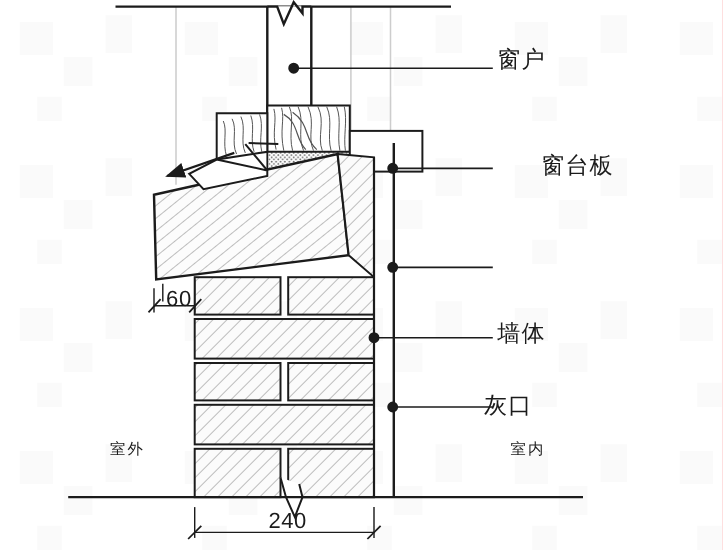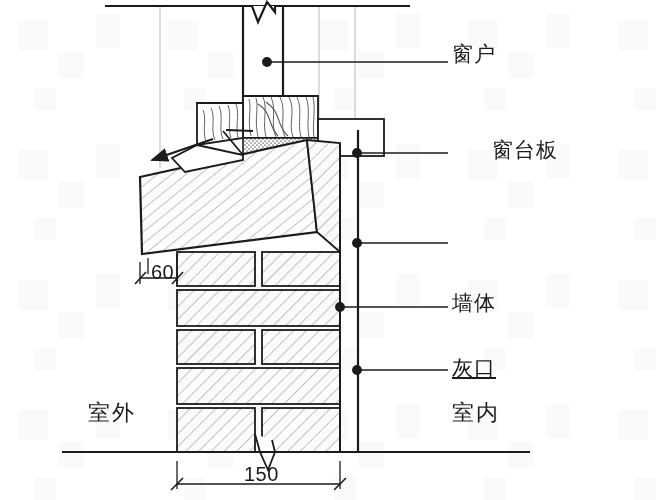--- a/index.html
+++ b/index.html
@@ -35,28 +35,29 @@
   .lbl-cn {
     font-size: 21px;
     letter-spacing: 1px;
   }
   .lbl-dim {
     font-size: 20px;
     font-family: "Liberation Sans", "DejaVu Sans", sans-serif;
     letter-spacing: 0.5px;
   }
   .lbl-room {
-    font-size: 22px;
+    font-size: 14px;
     letter-spacing: 2px;
+    margin-left: 12px;
   }
   #label-window      { left: 452px; top: 44px; }
   #label-sill-board  { left: 444px; top: 140px; margin-left: 48px; }
   #label-plaster     { left: 452px; top: 231px; }
   #label-wall        { left: 452px; top: 293px; text-align: center; }
-  #label-joint       { left: 452px; top: 358px; text-decoration: underline; }
+  #label-joint       { left: 440px; top: 358px; }
   #label-outdoor     { left: 88px;  top: 402px; }
   #label-indoor      { left: 452px; top: 402px; }
   #label-dim-240     { left: 244px; top: 464px; }
   #label-dim-60      { left: 151px; top: 262px; }
 </style>
 </head>
 <body>
 
 <div id="stage">
 
@@ -206,16 +207,16 @@
   </svg>
 
   <div class="lbl lbl-cn" id="label-window">窗户</div>
   <div class="lbl lbl-cn" id="label-sill-board">窗台板</div>
   <div class="lbl lbl-cn" id="label-wall">墙体</div>
   <div class="lbl lbl-cn" id="label-joint">灰口</div>
 
   <div class="lbl lbl-room" id="label-outdoor">室外</div>
   <div class="lbl lbl-room" id="label-indoor">室内</div>
 
-  <div class="lbl lbl-dim" id="label-dim-240">150</div>
+  <div class="lbl lbl-dim" id="label-dim-240">240</div>
   <div class="lbl lbl-dim" id="label-dim-60">60</div>
 
 </div>
 
 </body></html>

